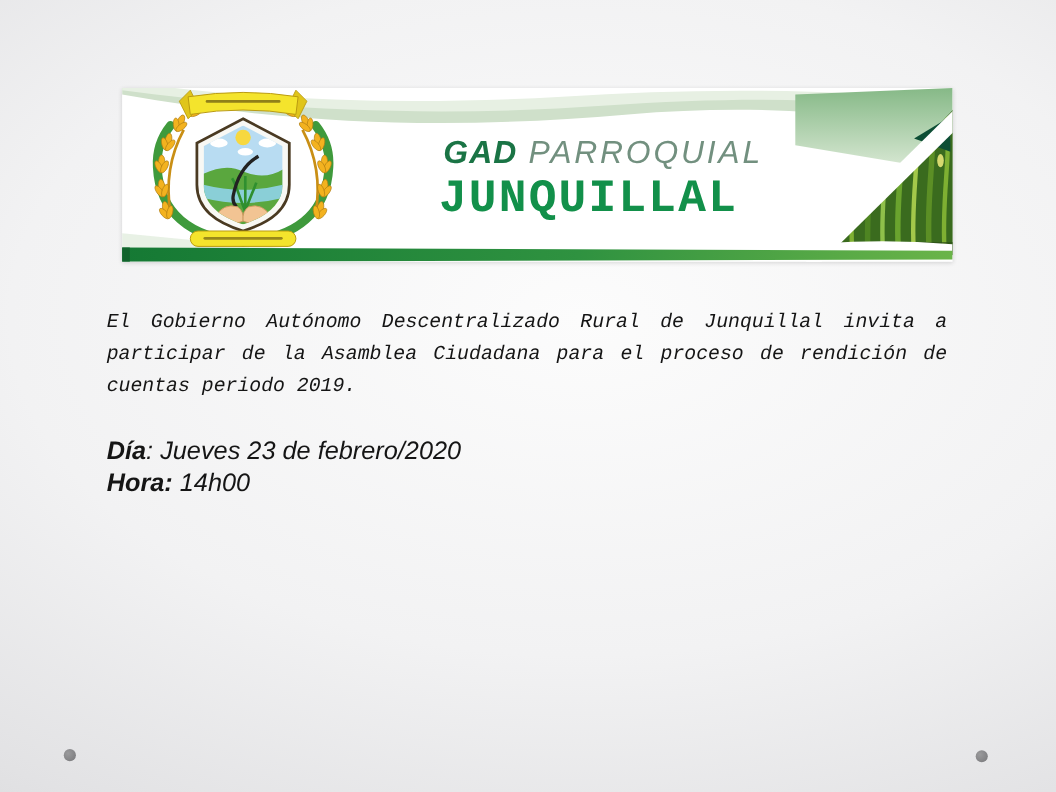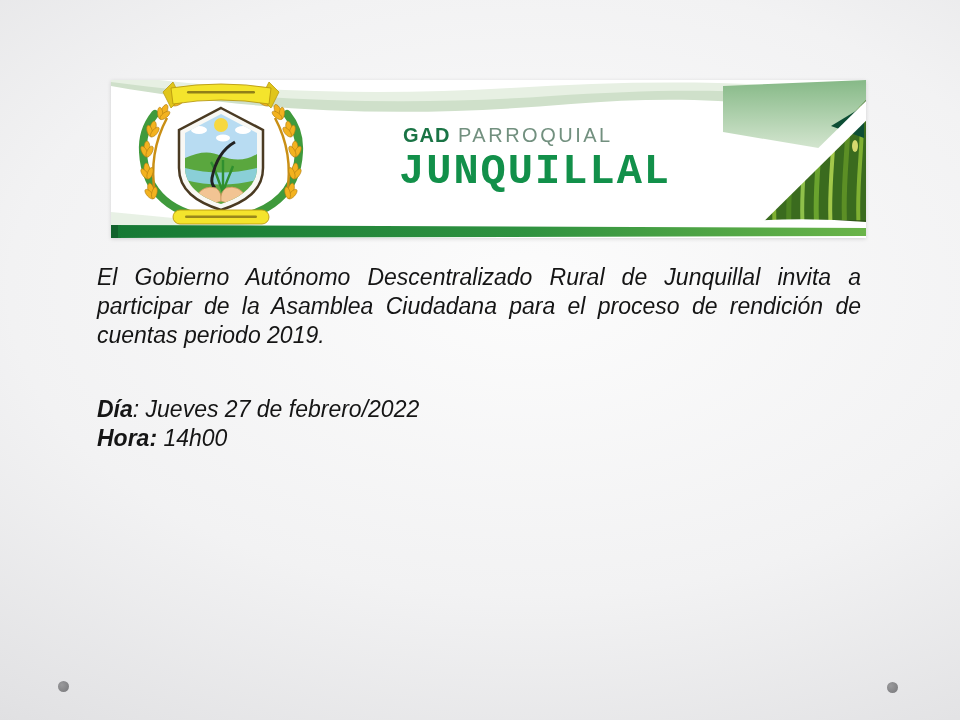--- a/index.html
+++ b/index.html
@@ -24,33 +24,34 @@
     position:absolute;left:111px;top:80px;width:755px;height:158px;
     background:#ffffff;
     box-shadow:0 1px 4px rgba(0,0,0,.14);
   }
   .banner svg{position:absolute;left:0;top:0;}
   .crest{position:absolute;left:34px;top:2px;}
   .brand{
     position:absolute;left:292px;top:45px;width:440px;
     font-style:normal;line-height:1;white-space:nowrap;
   }
-  .brand-line1{font-size:20px;letter-spacing:2px;}
+  .brand-line1{font-size:29px;letter-spacing:2px;font-style:italic;}
   .brand-gad{font-weight:700;color:#1a7445;letter-spacing:1px;}
   .brand-parroquial{font-weight:400;color:#72907f;letter-spacing:2.5px;}
   .brand-line2{
     margin-top:6px;margin-left:-4px;
     font-size:42px;font-weight:700;letter-spacing:2px;color:#12904a;font-family:Liberation Mono, monospace;
   }
 
   
   .paragraph{
-    position:absolute;left:97px;top:263px;width:764px;
-    font-size:23px;font-style:italic;line-height:29px;color:#151515;
+    position:absolute;left:97px;top:279px;width:764px;
+    font-size:18px;font-style:italic;line-height:29px;color:#151515;
     text-align:justify;
+    font-family:Liberation Mono, monospace;
   }
   .details{
     position:absolute;left:97px;top:395px;width:764px;
     font-size:23px;font-style:italic;line-height:29px;color:#151515;
   }
   .details .lbl{font-weight:700;margin-top:16px;}
 </style>
 </head>
 <body>
 
@@ -188,21 +189,21 @@
         <span class="brand-parroquial">PARROQUIAL</span>
       </div>
       <div class="brand-line2">JUNQUILLAL</div>
     </div>
   </div>
 
   <div class="paragraph">El Gobierno Autónomo Descentralizado Rural de Junquillal invita a participar de la Asamblea Ciudadana para el proceso de rendición de cuentas periodo 2019.</div>
 
   <div class="details">
     <div>
-      <span class="lbl">Día</span><span>: </span><span>Jueves 27 de febrero/2022</span>
+      <span class="lbl">Día</span><span>: </span><span>Jueves 23 de febrero/2020</span>
     </div>
     <div>
       <span class="lbl">Hora:</span><span> </span><span>14h00</span>
     </div>
   </div>
 
   <div class="dot dot-left"></div>
   <div class="dot dot-right"></div>
 </div>
 

